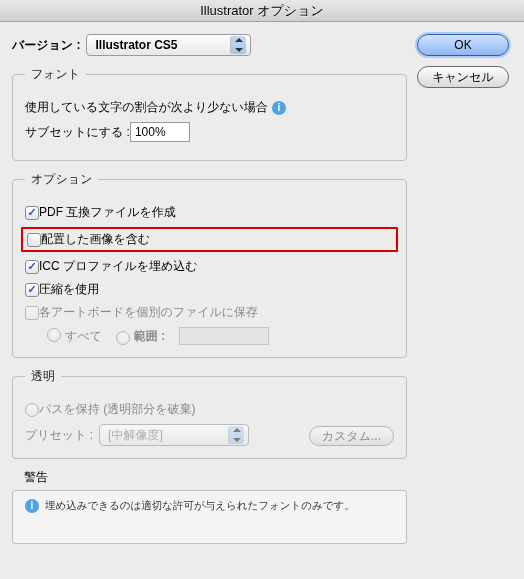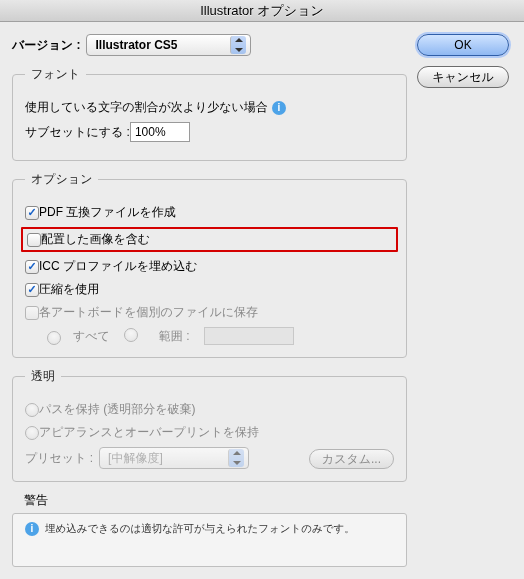--- a/index.html
+++ b/index.html
@@ -221,44 +221,40 @@
         <span class="chk checked"></span>
         <span>圧縮を使用</span>
       </div>
 
       <div class="opt-row">
         <span class="chk disabled"></span>
         <span class="disabled-text">各アートボードを個別のファイルに保存</span>
       </div>
 
       <div class="sub-indent">
-        <div style="display:flex;align-items:flex-end;gap:12px;">
+        <div style="display:flex;align-items:flex-start;gap:4px;">
           <span class="radio disabled"></span>
           <span class="disabled-text">すべて</span>
         </div>
-        <div style="display:flex;align-items:flex-start;gap:21px;">
+        <div style="display:flex;align-items:flex-end;gap:4px;font-weight:bold;">
           <span class="radio disabled"></span>
           <span class="disabled-text">範囲 :</span>
         </div>
         <div class="range-input"></div>
       </div>
     </fieldset>
 
     <fieldset>
       <legend>透明</legend>
 
       <div class="opt-row">
         <span class="radio disabled"></span>
         <span class="disabled-text">パスを保持 (透明部分を破棄)</span>
       </div>
 
-      <div class="opt-row">
-        <span class="radio disabled"></span>
-        <span class="disabled-text">アピアランスとオーバープリントを保持</span>
-      </div>
 
       <div class="flex-sp" style="margin-top:6px;">
         <div style="display:flex;align-items:center;gap:6px;">
           <span class="disabled-text">プリセット :</span>
           <div class="select" style="min-width:150px;opacity:0.6;">
             <span class="disabled-text">[中解像度]</span>
             <span class="arrows"></span>
           </div>
         </div>
         <button class="btn-small">カスタム...</button>

